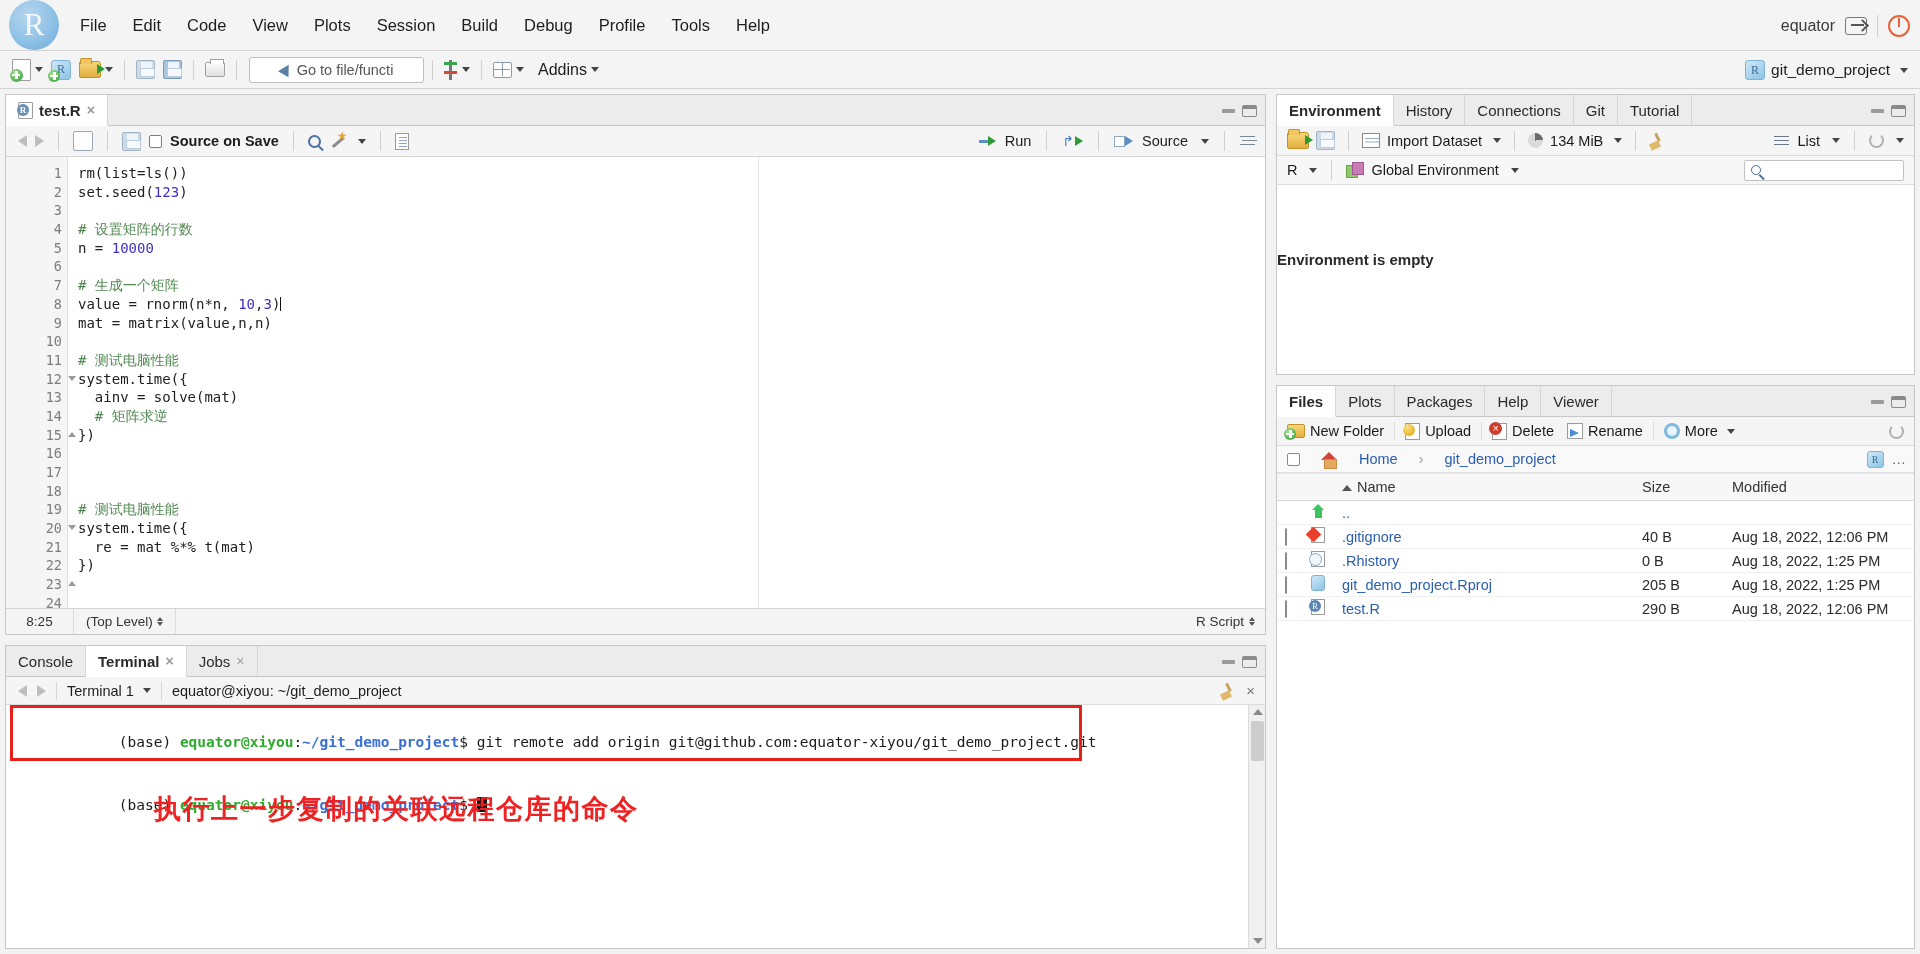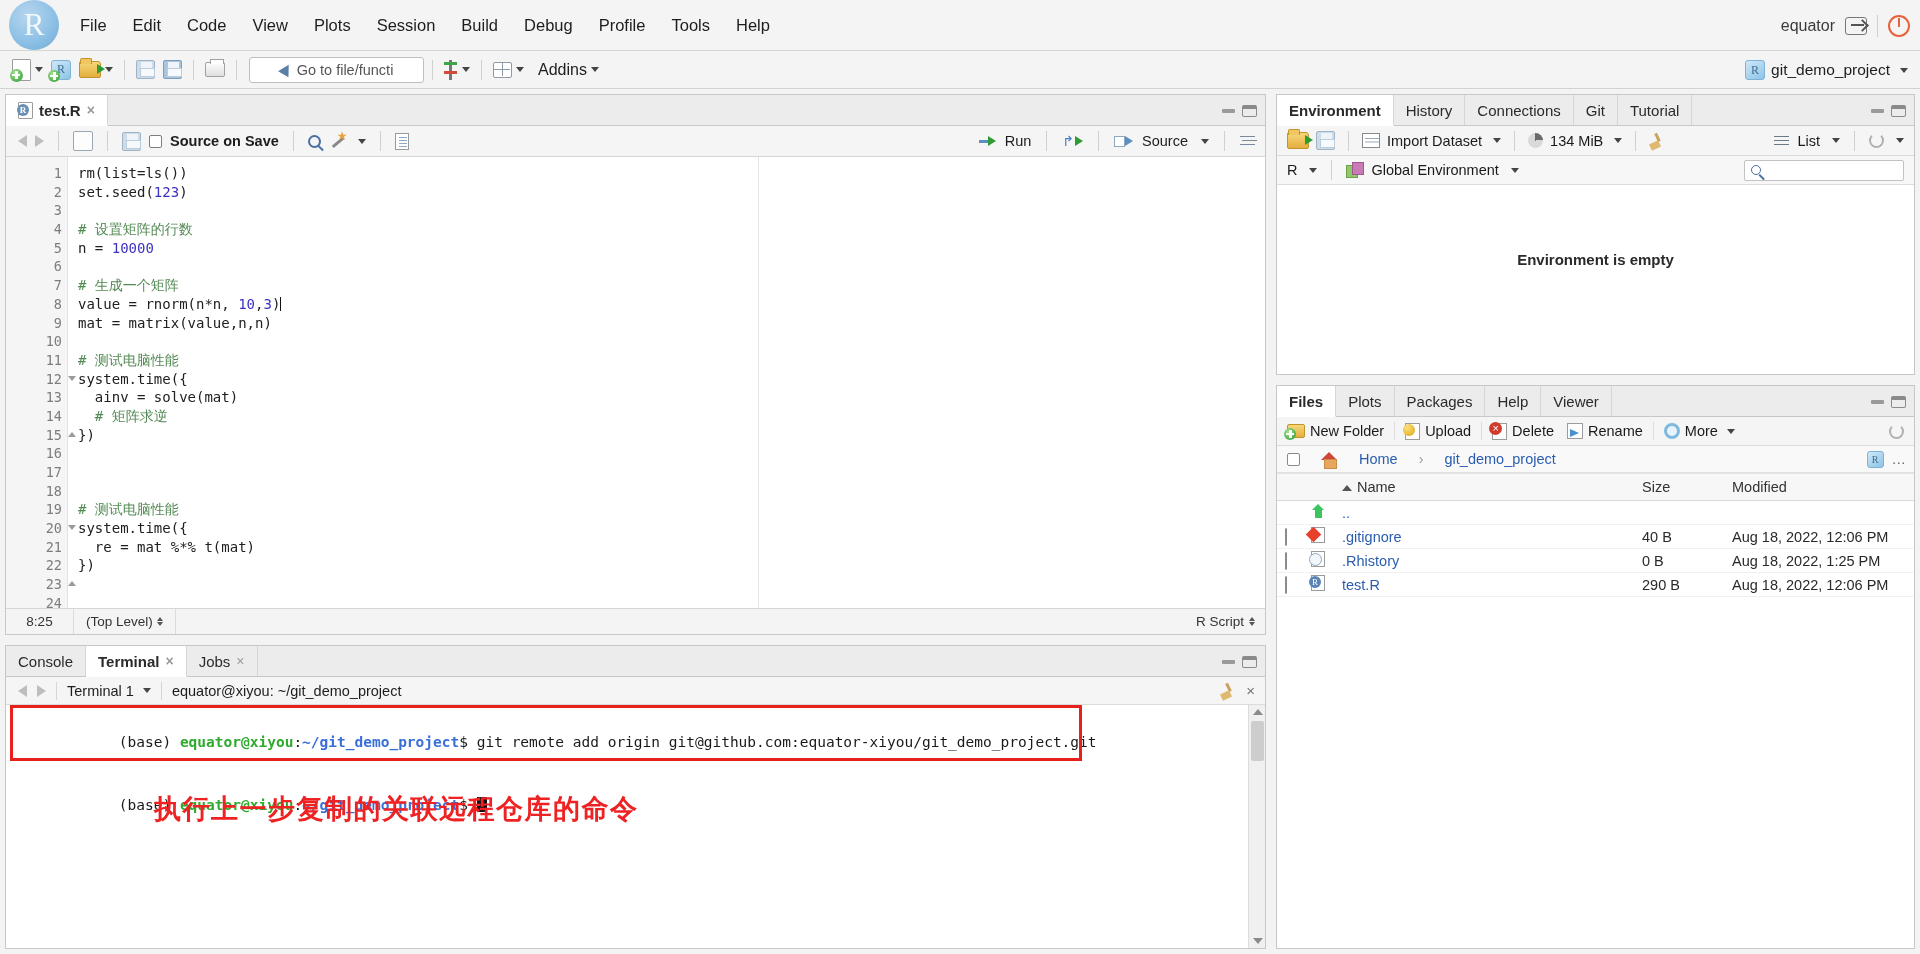--- a/index.html
+++ b/index.html
@@ -371,21 +371,21 @@
   .cubes-ico { width:17px;height:16px;position:relative; }
   .cubes-ico::before{content:"";position:absolute;left:0;top:3px;width:10px;height:11px;background:#8fc96a;border:1px solid #6ba347;}
   .cubes-ico::after{content:"";position:absolute;left:6px;top:0;width:10px;height:11px;background:#c97bb5;border:1px solid #a3578f;}
   .searchbox {
     position:absolute; right:10px; width:160px; height:21px;
     border:1px solid #c2c2c2; border-radius:2px; background:#fff;
     display:flex; align-items:center; padding-left:6px;
   }
   .env-body {
     flex:1 1 auto; background:#fff;
-    display:flex; align-items:flex-start; justify-content:center;
+    display:flex; align-items:flex-start; 
     padding-top: 66px;
   }
   .env-empty { font-size:15px; color:#2a2a2a; font-weight:700; }
 
   
   .files-toolbar {
     height: 29px; background:#f5f5f5; border-bottom:1px solid #dcdcdc;
     display:flex; align-items:center; padding-left:10px; gap:7px; position:relative;
     flex:0 0 auto; font-size:14.5px;
   }
@@ -858,20 +858,27 @@
               </tr>
               <tr>
                 <td class="col-chk"><span class="fchk"></span></td>
                 <td class="col-ico"><span class="file-ico hist" style="display: inline-block;"></span></td>
                 <td class="col-name name"><a href="#">.Rhistory</a></td>
                 <td class="col-size">0 B</td>
                 <td>Aug 18, 2022, 1:25 PM</td>
               </tr>
               <tr>
                 <td class="col-chk"><span class="fchk"></span></td>
+                <td class="col-ico"><span class="file-ico rproj" style="display: inline-block;"></span></td>
+                <td class="col-name name"><a href="#">git_demo_project.Rproj</a></td>
+                <td class="col-size">205 B</td>
+                <td>Aug 18, 2022, 1:25 PM</td>
+              </tr>
+              <tr>
+                <td class="col-chk"><span class="fchk"></span></td>
                 <td class="col-ico"><span class="file-ico rfile" style="display: inline-block;"></span></td>
                 <td class="col-name name"><a href="#">test.R</a></td>
                 <td class="col-size">290 B</td>
                 <td>Aug 18, 2022, 12:06 PM</td>
               </tr>
             </tbody>
         </table>
       </div>
     </div>
   </div>

